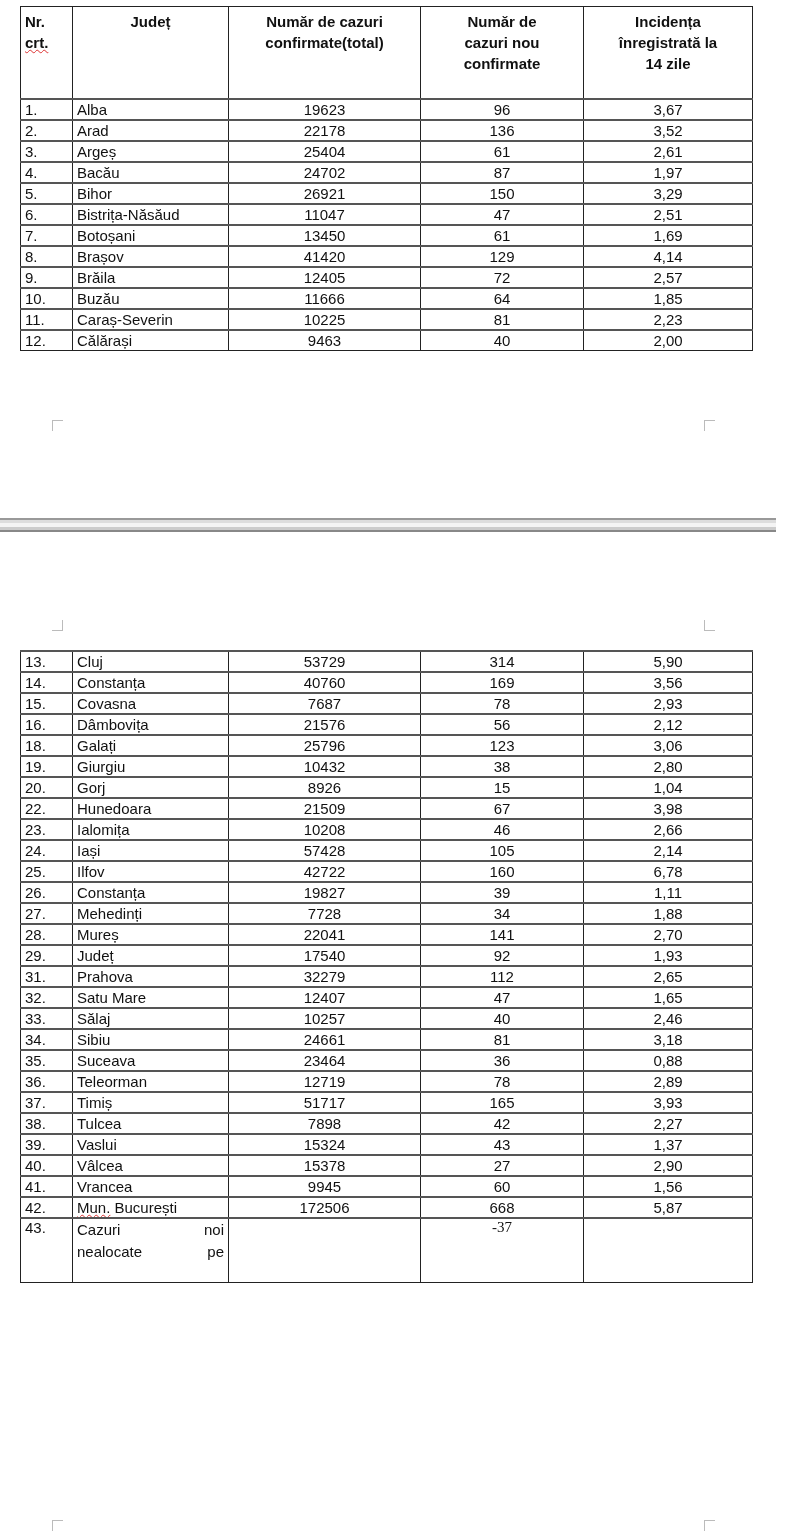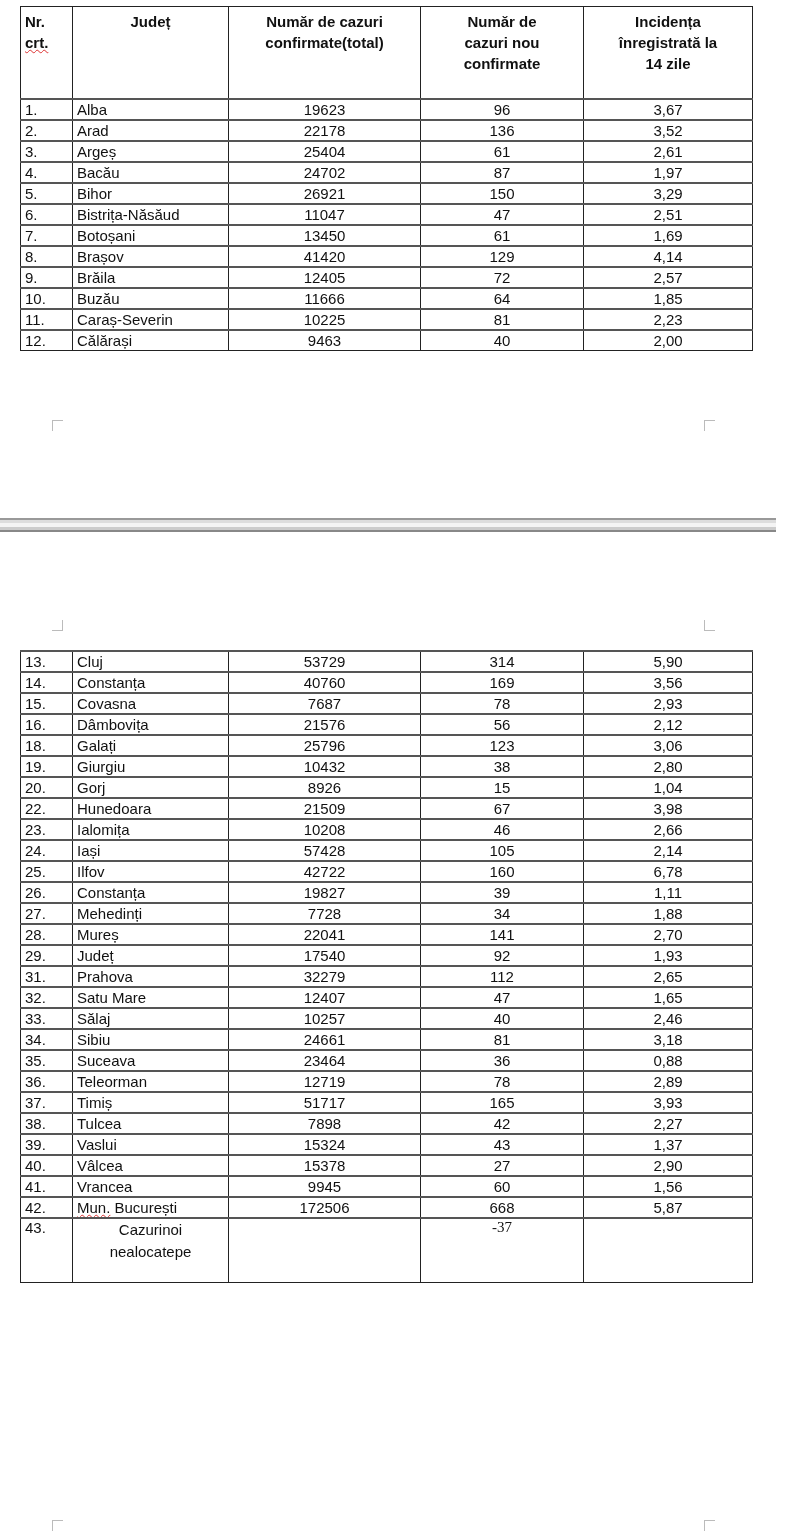--- a/index.html
+++ b/index.html
@@ -14,21 +14,21 @@
   th.nr { text-align: left; }
   td.num { text-align: left; }
   td.c { text-align: center; }
   col.c1 { width: 52px; } col.c2 { width: 156px; } col.c3 { width: 192px; }
   col.c4 { width: 163px; } col.c5 { width: 169px; }
   .squiggle { text-decoration: underline wavy #d33; text-decoration-thickness: 1px; }
   .corner { position: absolute; width: 10px; height: 10px; border-color: #bbb; border-style: solid; border-width: 0; }
   .sep { position: absolute; left: 0; width: 776px; top: 518px; height: 16px;
          background: linear-gradient(#999 0 2px, #ddd 2px 5px, #f4f4f4 5px 9px, #ccc 9px 12px, #888 12px 14px, transparent 14px); }
   .last td { vertical-align: top; margin-top: 48px; }
-  .just { display: flex; justify-content: center; }
+  .just { display: flex; justify-content: space-between; }
 </style>
 </head>
 <body>
 
 <div class="page" style="top:0;height:440px;">
   <table class="t" style="top:6px;">
     <colgroup>
         <col class="c1">
         <col class="c2">
         <col class="c3">

